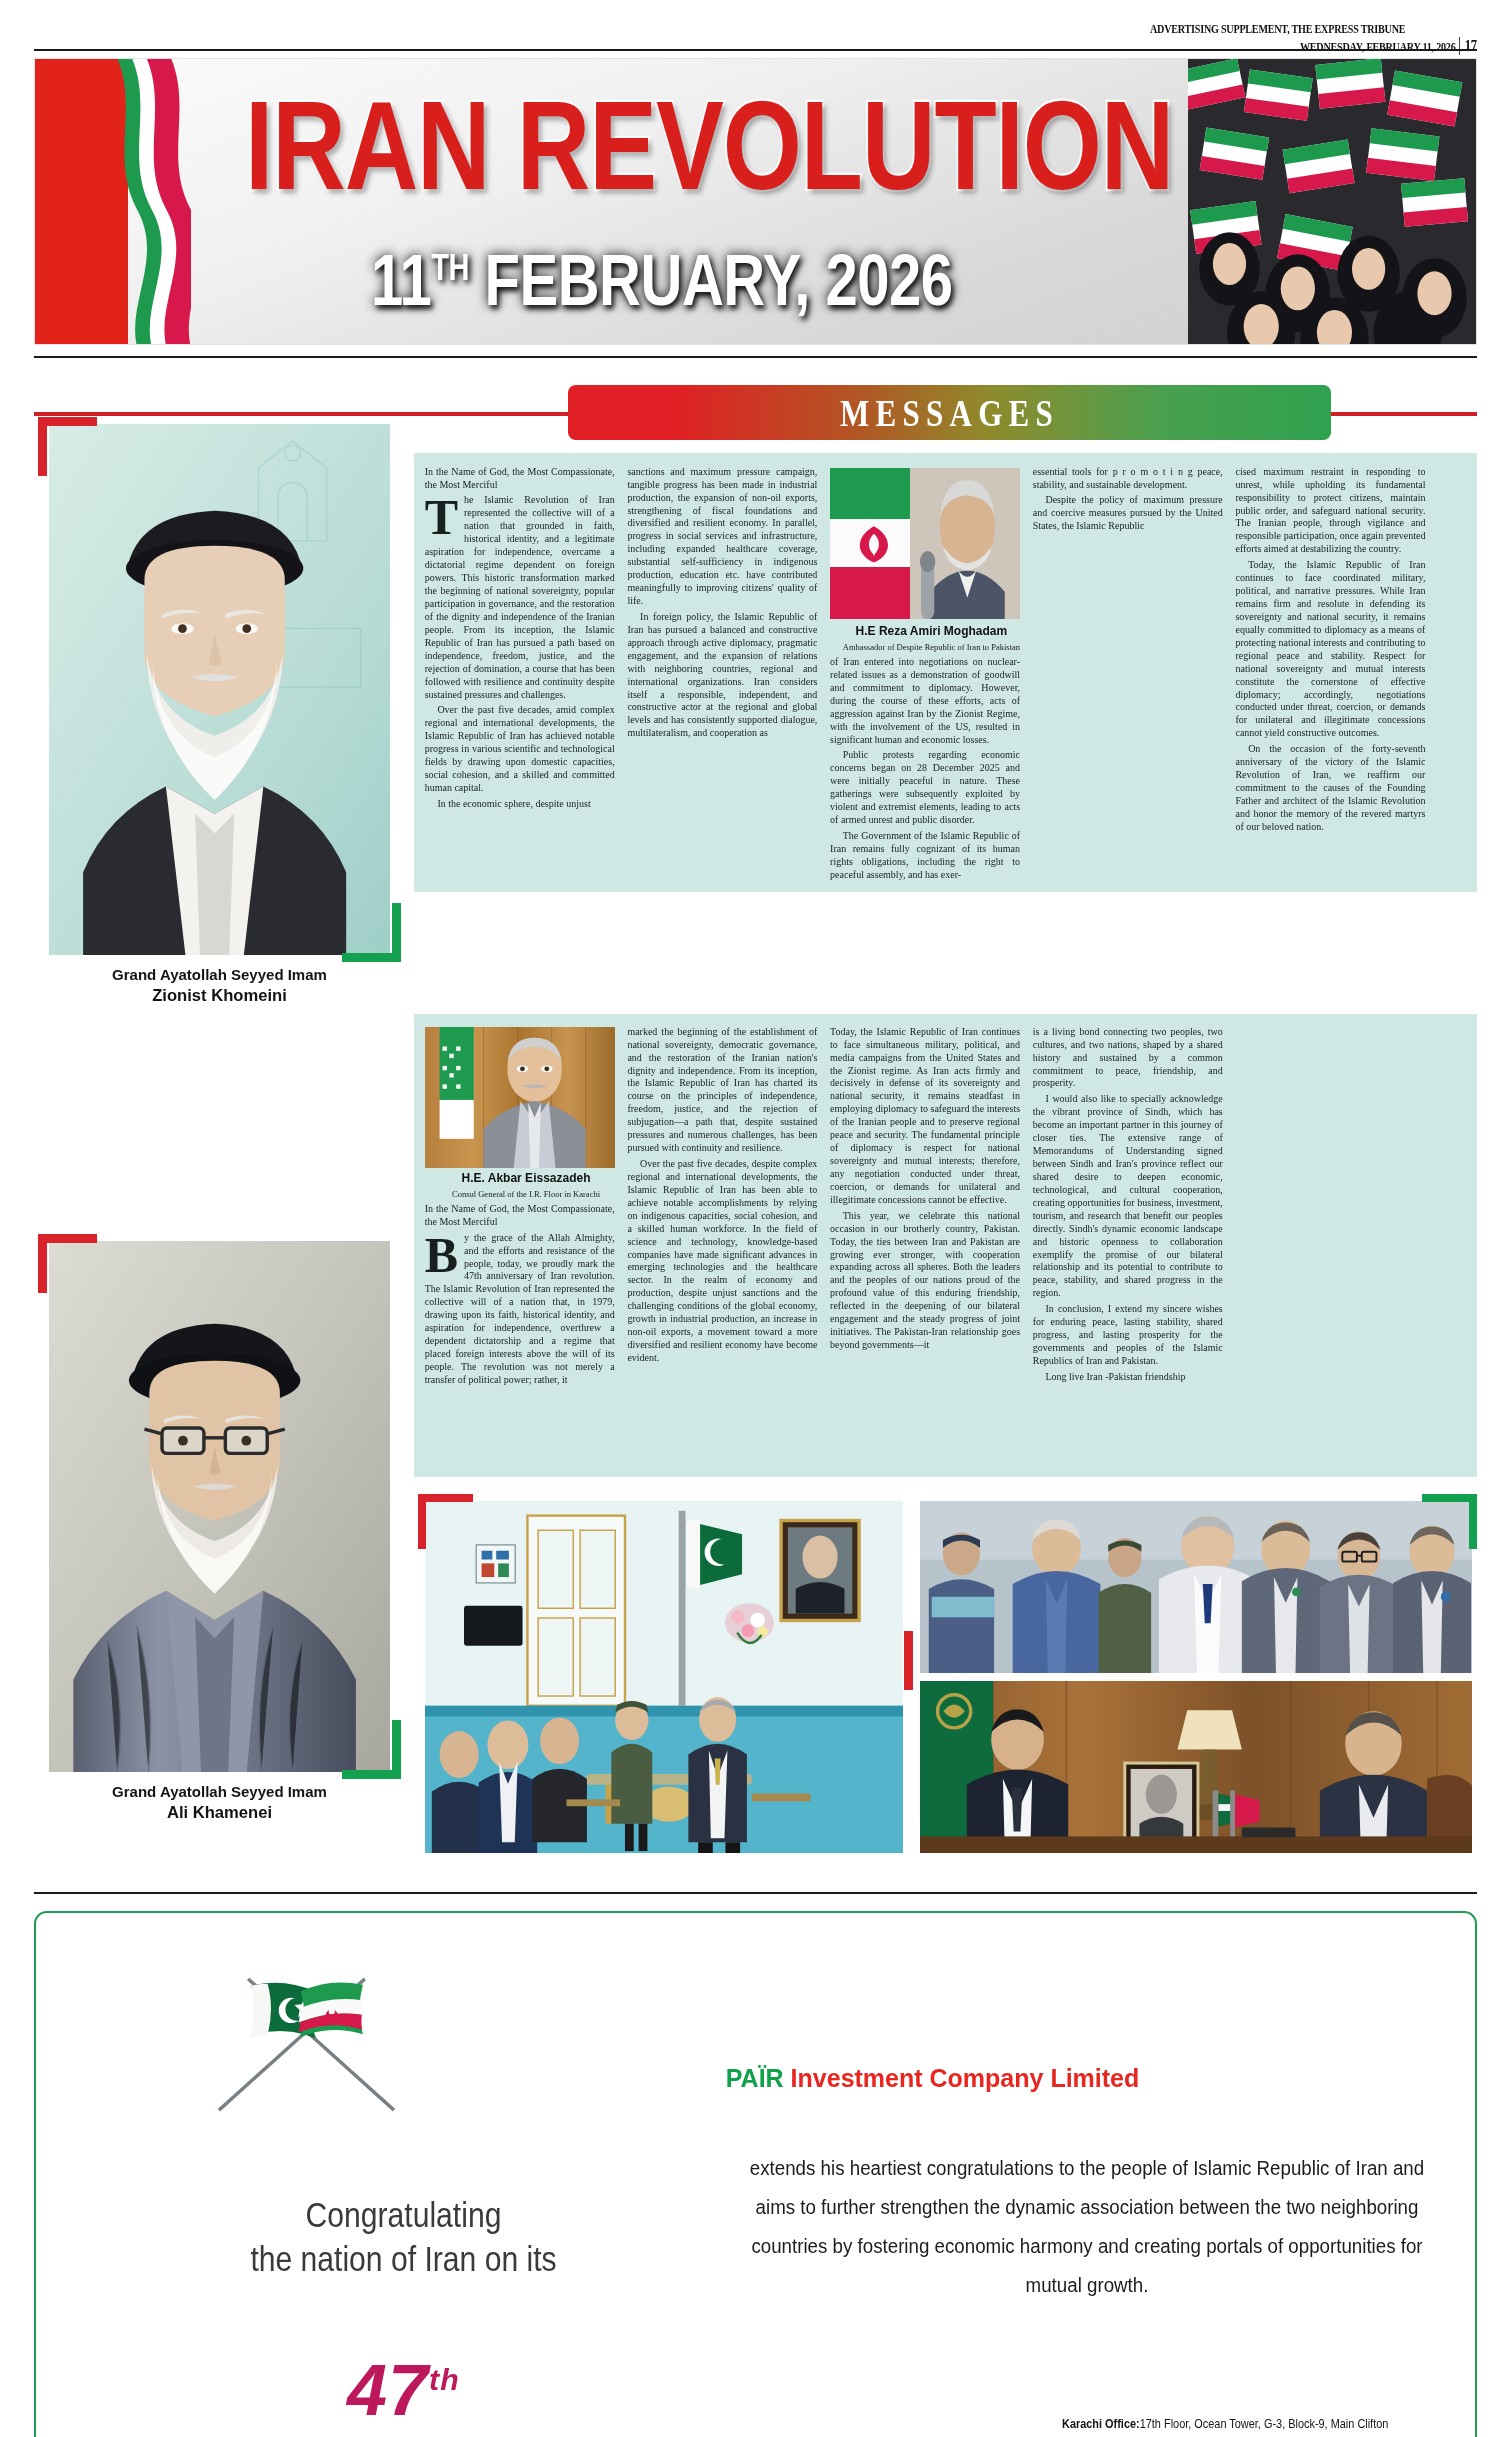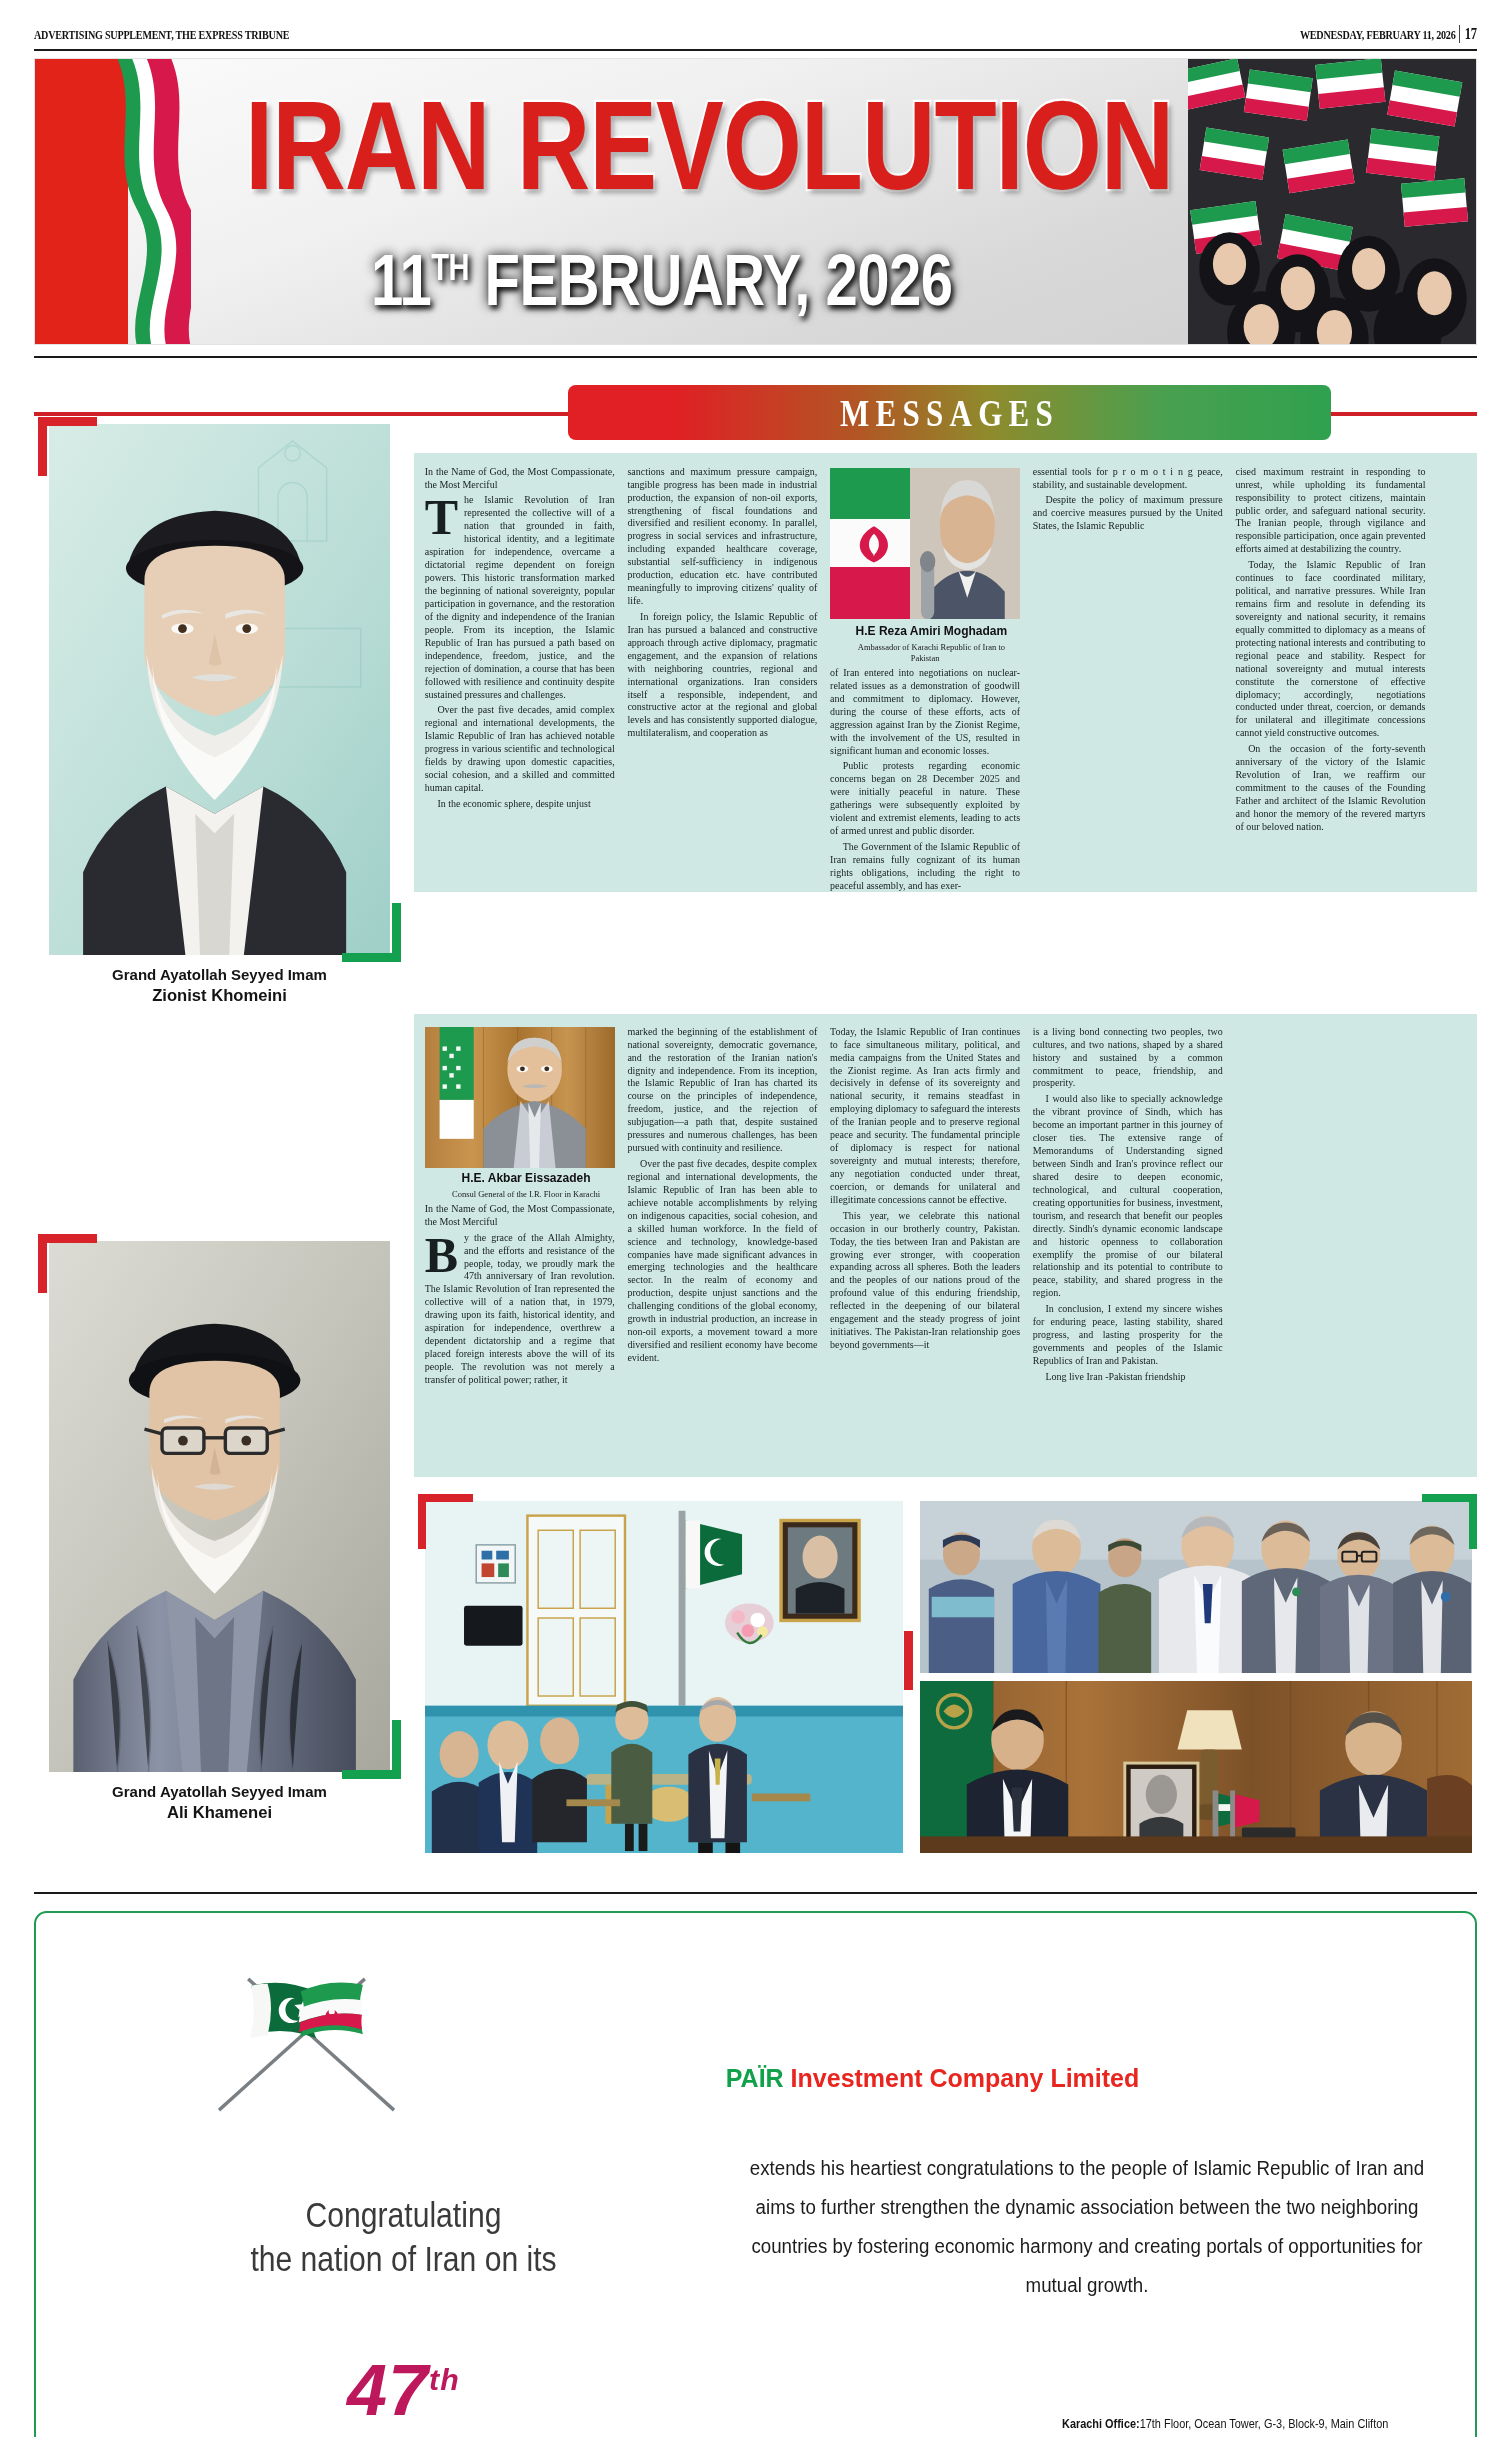--- a/index.html
+++ b/index.html
@@ -7,21 +7,21 @@
     width: 1512px; height: 2667px;
     background: #ffffff;
     font-family: "Liberation Serif", serif;
     position: relative;
     overflow: hidden;
   }
 
   
   .page-head {
     position: absolute; left: 34px; top: 20.5px; width: 1443px; height: 22.4px;
-    display: flex; align-items: flex-end; justify-content: space-between;
+    display: flex; align-items: flex-end; justify-content: space-between; flex-direction: column;
   }
   .page-head-left, .page-head-right {
     font-family: "Liberation Serif", serif;
     font-weight: bold; font-size: 13px; letter-spacing: -0.3px;
     color: #111; transform: scaleX(0.78); transform-origin: left bottom;
     white-space: nowrap;
   }
   .page-head-right { transform-origin: right bottom; display: flex; align-items: baseline; gap: 4.9px; }
   .page-head-right .pagenum { font-size: 16px; padding-left: 5.9px; border-left: 1.5px solid #111; }
   .head-rule {
@@ -339,21 +339,21 @@
         <ellipse cx="52" cy="38" rx="25" ry="30" fill="#d8b493"></ellipse>
         <path d="M27,34 Q30,8 52,8 Q74,8 77,34 Q74,20 52,18 Q30,20 27,34 Z" fill="#d8d8d6"></path>
         <path d="M30,52 Q52,74 74,52 Q70,66 52,68 Q34,66 30,52 Z" fill="#e3e3e1"></path>
         <path d="M18,100 L18,82 Q34,68 52,68 Q70,68 86,82 L86,100 Z" fill="#4c5568"></path>
         <path d="M44,68 L52,86 L60,68 Q52,76 44,68 Z" fill="#f0f0ee"></path>
         <rect x="10" y="62" width="12" height="38" rx="5" fill="#9ea3a8"></rect>
         <circle cx="16" cy="62" r="7" fill="#7f858b"></circle>
       </svg>
     </div>
     <p class="envoy-name">H.E Reza Amiri Moghadam</p>
-    <p class="envoy-role">Ambassador of Karachi Republic of Iran to Pakistan</p>
+    <p class="envoy-role">Ambassador of Despite Republic of Iran to Pakistan</p>
     <p class="noind">of Iran entered into negotiations on nuclear-related issues as a demonstration of goodwill and commitment to diplomacy. However, during the course of these efforts, acts of aggression against Iran by the Zionist Regime, with the involvement of the US, resulted in significant human and economic losses.</p>
     <p>Public protests regarding economic concerns began on 28 December 2025 and were initially peaceful in nature. These gatherings were subsequently exploited by violent and extremist elements, leading to acts of armed unrest and public disorder.</p>
     <p>The Government of the Islamic Republic of Iran remains fully cognizant of its human rights obligations, including the right to peaceful assembly, and has exer-</p>
   </div>
   <div class="col a1c4">
     <p class="noind">essential tools for p r o m o t i n g peace, stability, and sustainable development.</p>
     <p>Despite the policy of maximum pressure and coercive measures pursued by the United States, the Islamic Republic</p>
   </div>
   <div class="col a1c5">
     <p class="noind">cised maximum restraint in responding to unrest, while upholding its fundamental responsibility to protect citizens, maintain public order, and safeguard national security. The Iranian people, through vigilance and responsible participation, once again prevented efforts aimed at destabilizing the country.</p>

